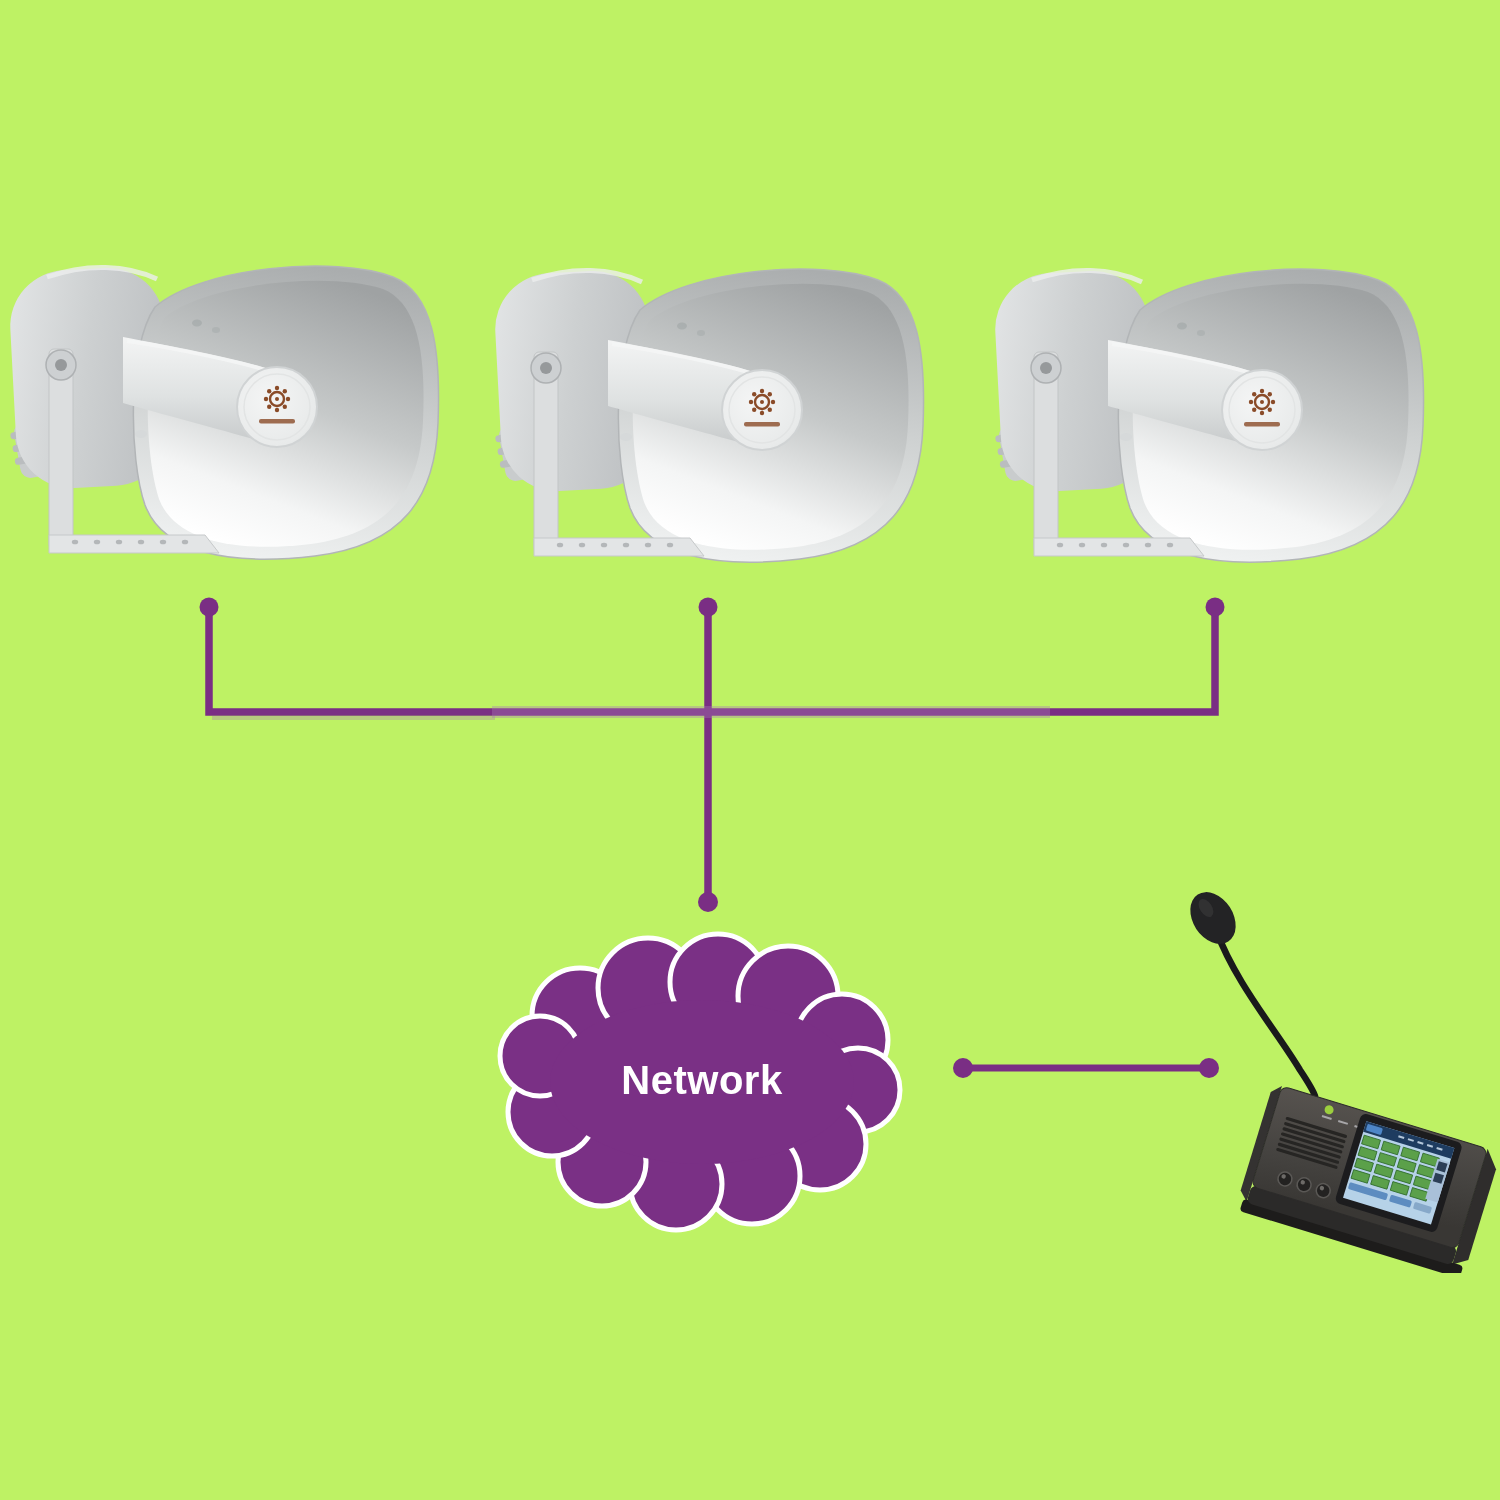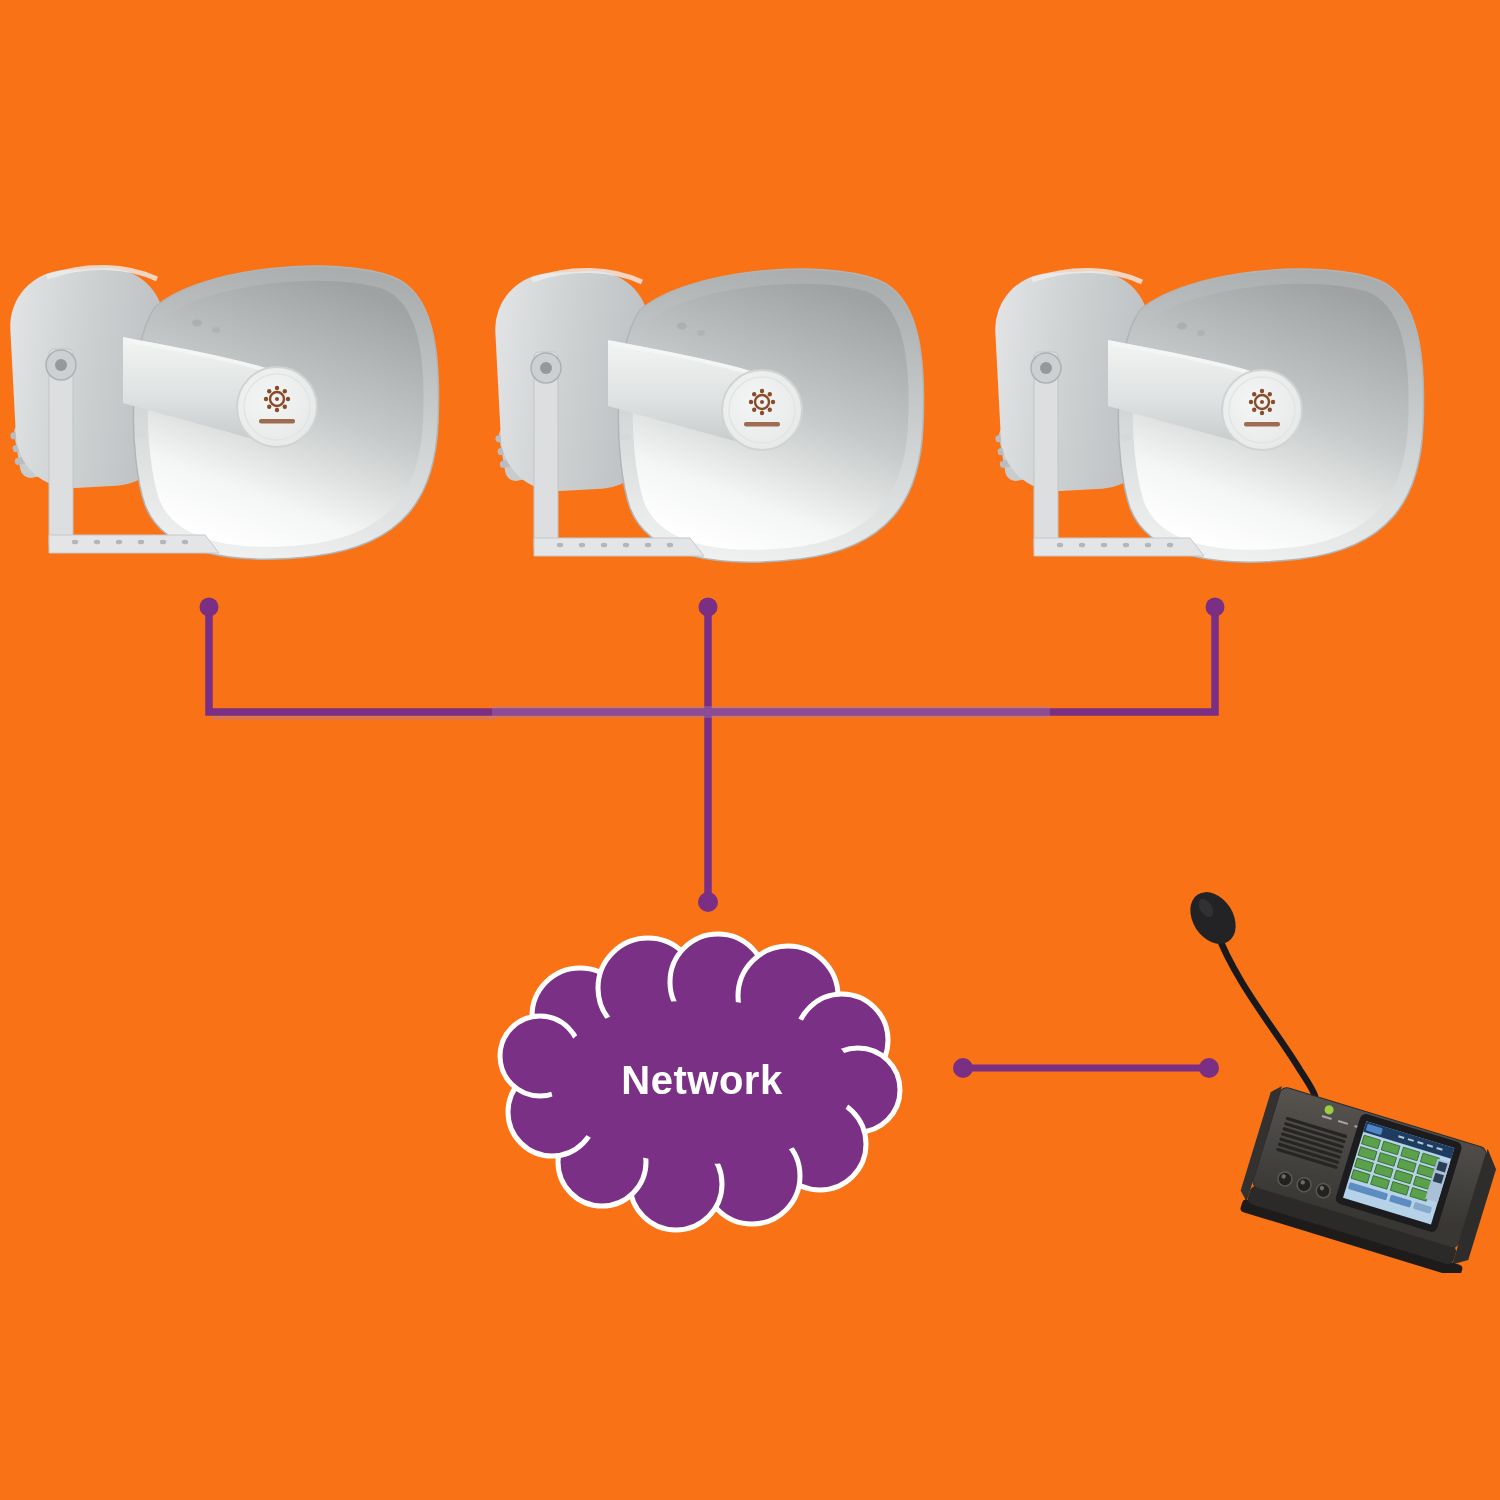--- a/index.html
+++ b/index.html
@@ -1,17 +1,17 @@
 <!DOCTYPE html>
 <html><head>
 <meta charset="utf-8">
 <style>
   html,body{margin:0;padding:0;background:#ffffff;}
   .canvas{
-    position:relative;width:1500px;height:1500px;background:#f97316;
+    position:relative;width:1500px;height:1500px;background:#bef264;
     overflow:hidden;font-family:"Liberation Sans",sans-serif;
   }
   .node{position:absolute;}
   .overlay{position:absolute;left:0;top:0;}
   .defs-svg{position:absolute;width:0;height:0;}
   svg{display:block;}
   text.cloud-label{
     font-family:"Liberation Sans",sans-serif;
     font-weight:bold;font-size:40px;letter-spacing:0.5px;
   }

